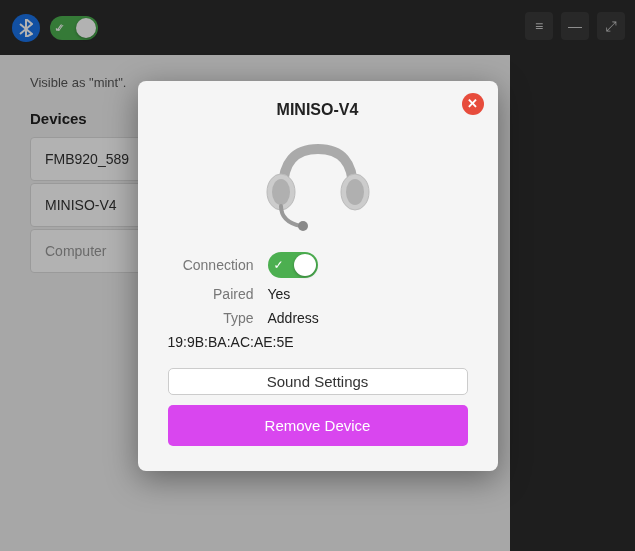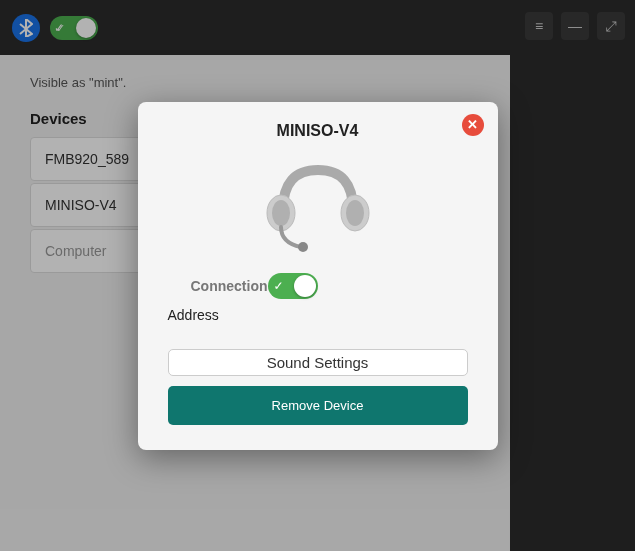--- a/index.html
+++ b/index.html
@@ -209,21 +209,21 @@
     .info-row {
       display: flex;
       align-items: center;
       margin-bottom: 8px;
     }
     .info-label {
       width: 100px;
       text-align: right;
       font-size: 14px;
       color: #777;
-      font-weight: bold;
+      padding-right: 14px;
     }
     .info-value {
       font-size: 14px;
       color: #222;
     }
 
     
     .conn-toggle {
       width: 50px;
       height: 26px;
@@ -262,24 +262,24 @@
       font-size: 15px;
       color: #333;
       text-align: center;
       cursor: pointer;
       margin-bottom: 10px;
     }
     .btn-remove {
       display: block;
       width: 100%;
       padding: 12px;
-      background: #0f766e;
+      background: #d946ef;
       border: none;
       border-radius: 5px;
-      font-size: 13px;
+      font-size: 15px;
       color: white;
       text-align: center;
       cursor: pointer;
     }
   </style>
 </head>
 <body>
 
 <div class="bg-panel"></div>
 
@@ -347,25 +347,31 @@
     <div class="info-section">
 
       <div class="info-row">
         <span class="info-label">Connection</span>
         <div class="conn-toggle">
           <span class="conn-toggle-check">✓</span>
           <div class="conn-toggle-knob"></div>
         </div>
       </div>
 
-
       <div class="info-row">
+        <span class="info-label">Paired</span>
+        <span class="info-value">Yes</span>
+      </div>
+
+      <div class="info-row">
+        <span class="info-label">Type</span>
         <span class="info-value">Address</span>
       </div>
 
       <div class="info-row">
+        <span class="info-value">19:9B:BA:AC:AE:5E</span>
       </div>
     </div>
 
     <button class="btn-sound-settings">Sound Settings</button>
     <button class="btn-remove">Remove Device</button>
   </div>
 </div>
 
 </body></html>

